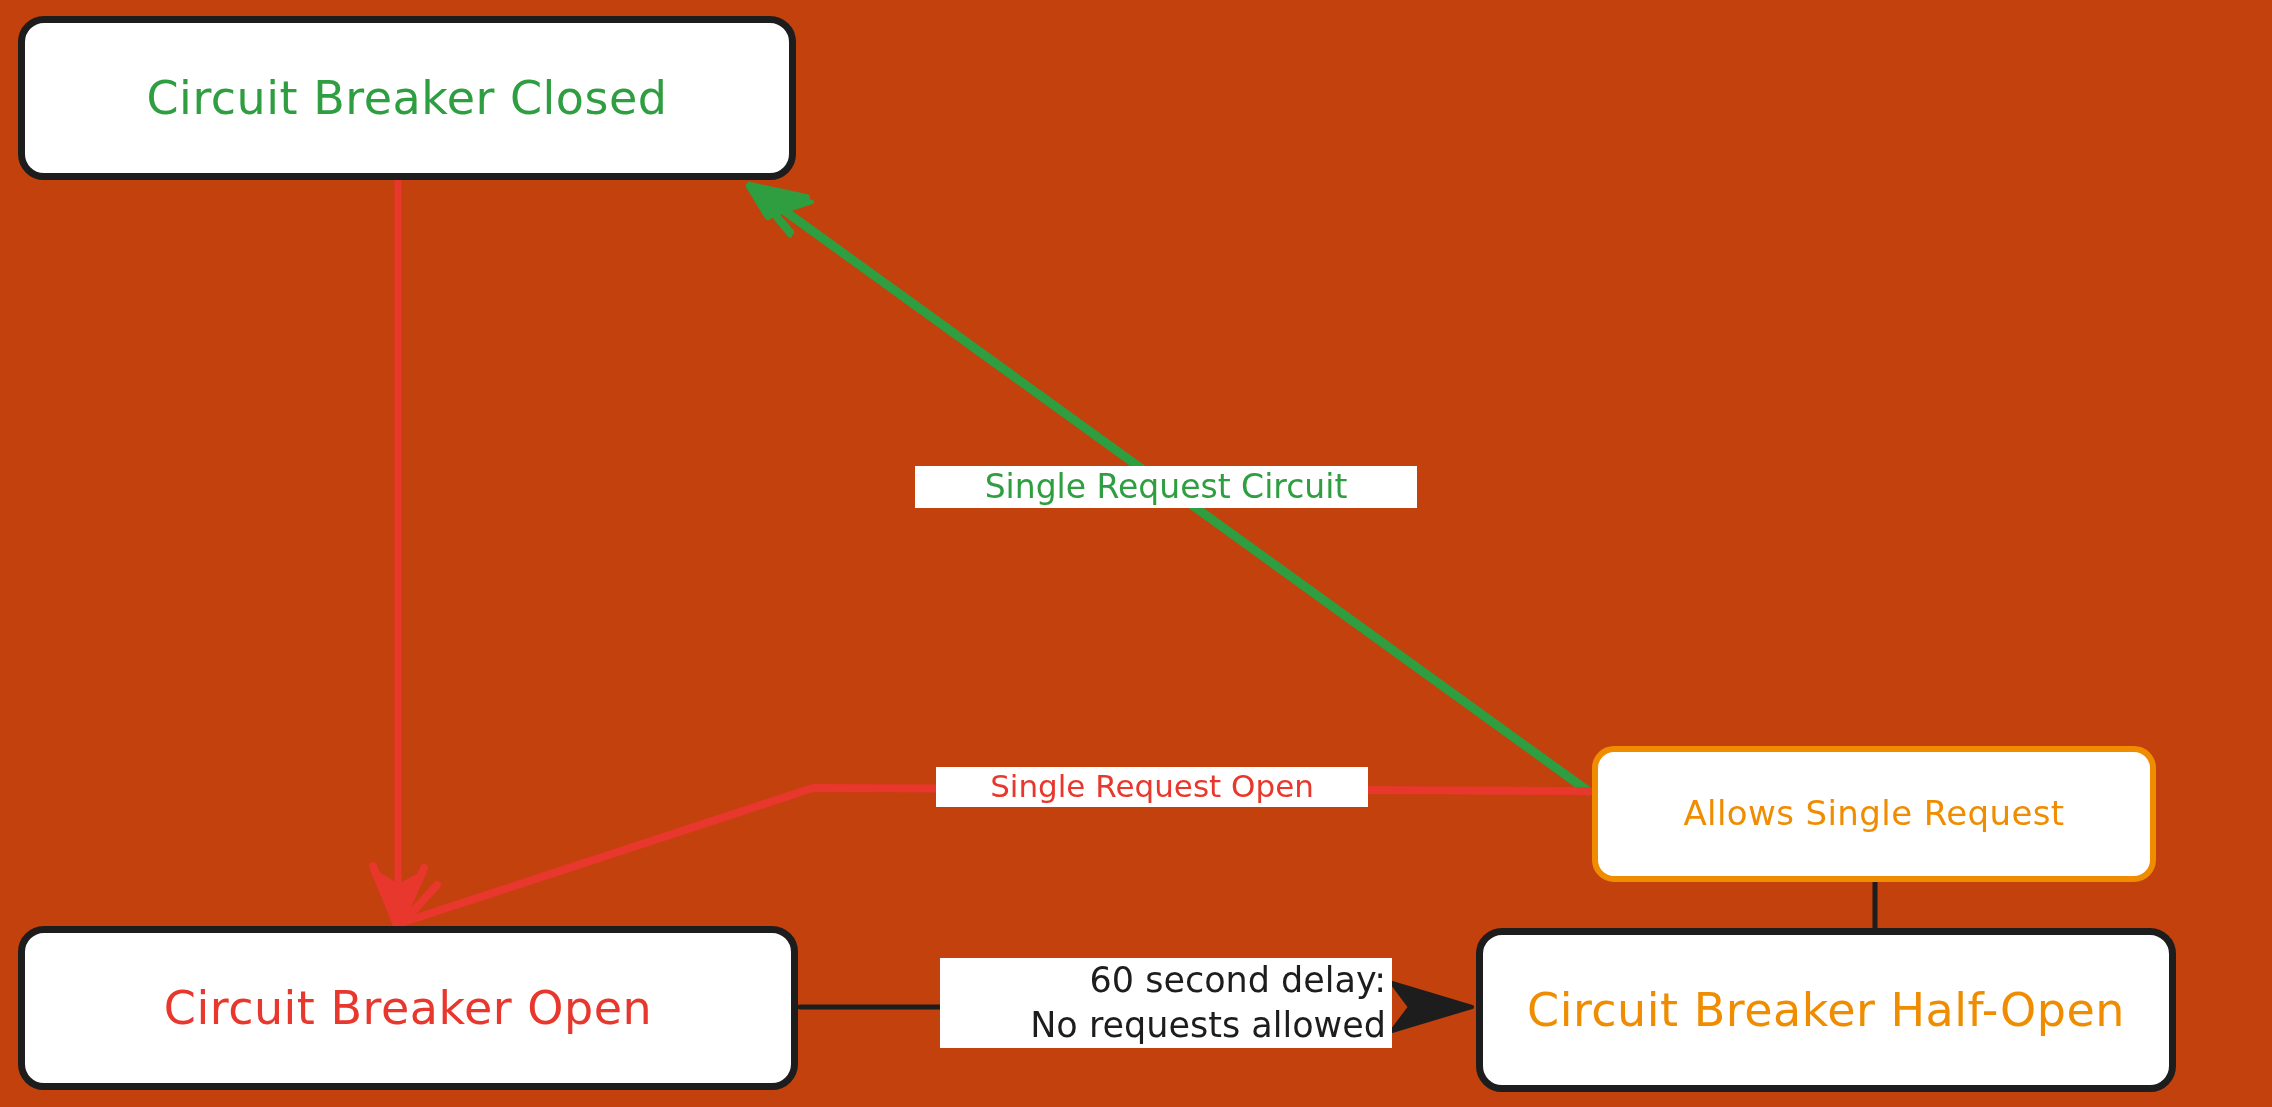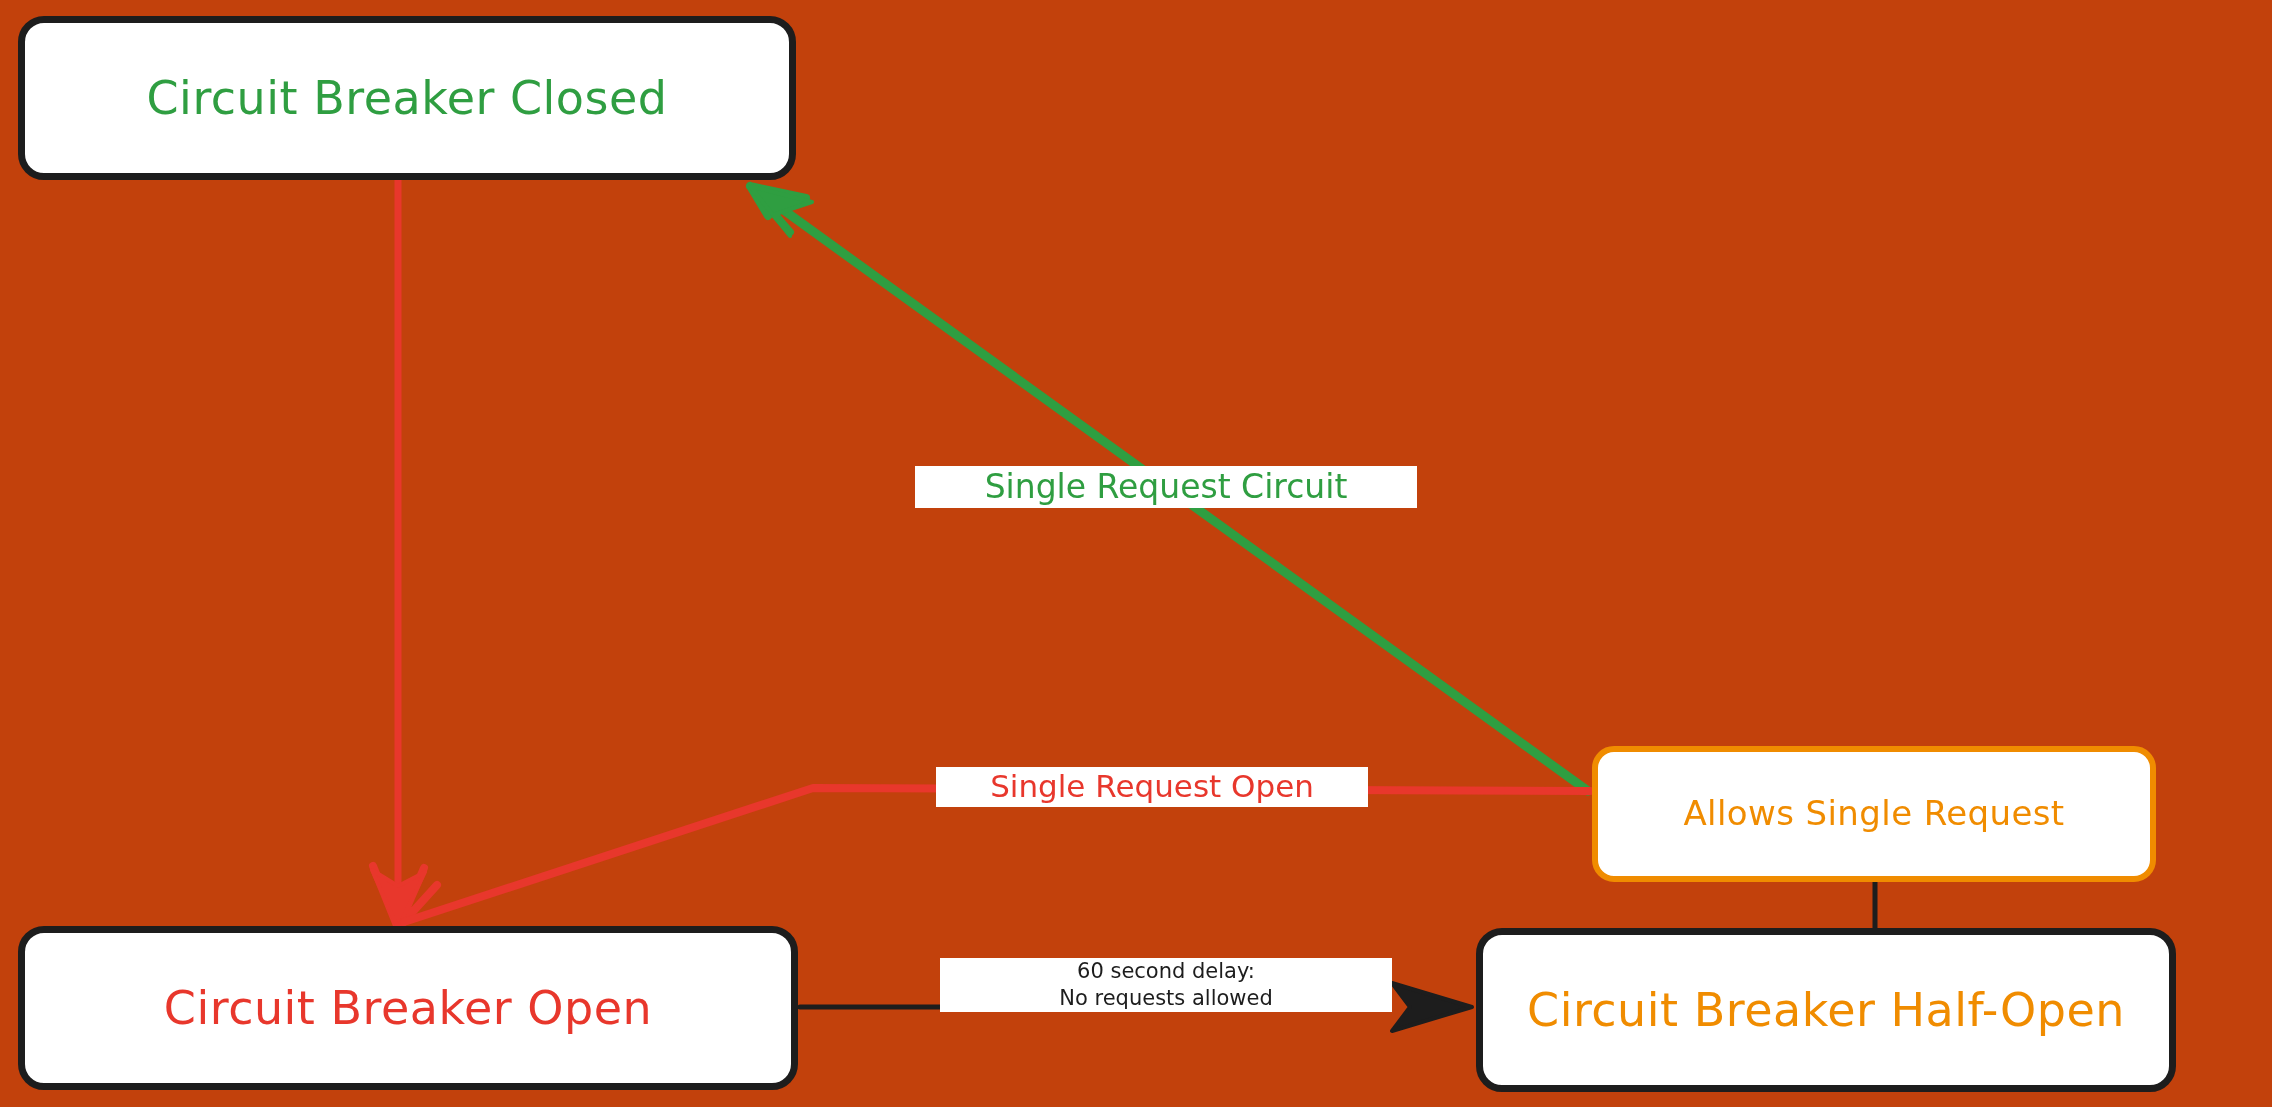--- a/index.html
+++ b/index.html
@@ -86,21 +86,22 @@
   .edge-label.red {
     color: #e8372c;
     font-size: 31px;
   }
   .edge-label.green {
     color: #2f9e41;
     font-size: 33px;
   }
   .edge-label.black {
     color: #1d1d1d;
-    font-size: 21px;
+    font-size: 35px;
+    text-align: right;
   }
   .edge-label .line {
     display: block;
   }
 </style>
 </head>
 <body>
 
 <div id="canvas">
 

